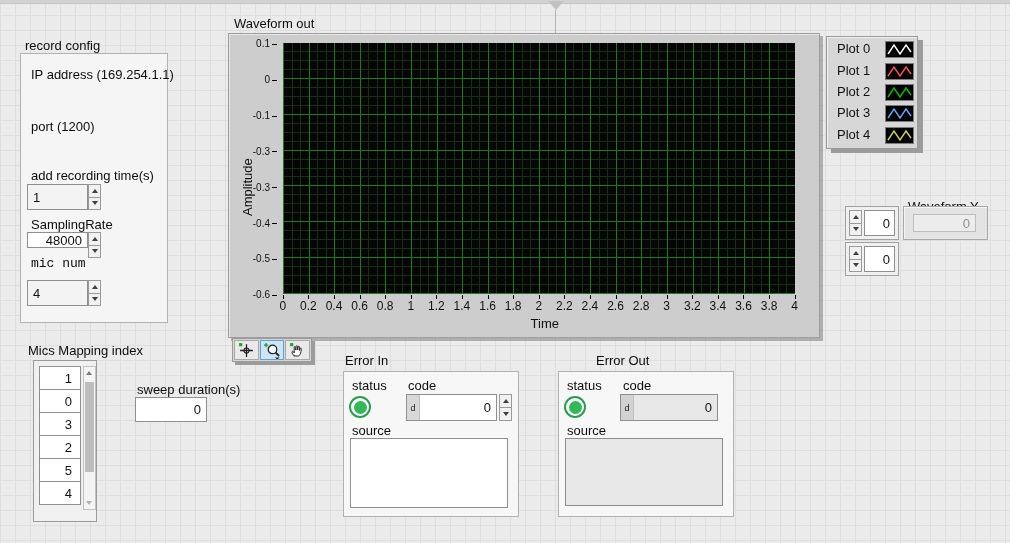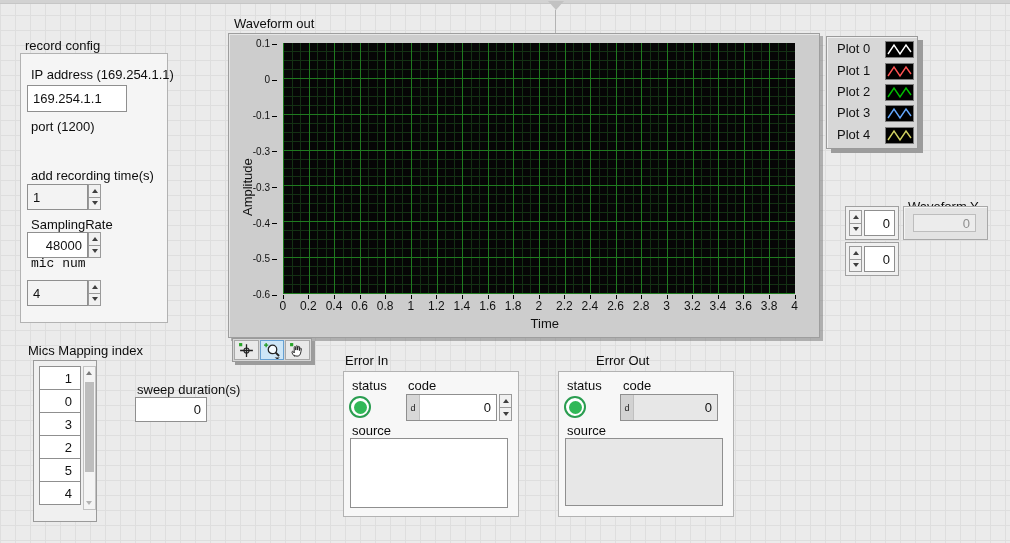--- a/index.html
+++ b/index.html
@@ -111,37 +111,36 @@
 
 <div id="panel">
   <div class="top-strip"></div>
   <div class="splitter-tri"></div>
   <div class="splitter-line"></div>
 
   <div class="lbl" style="left:25px;top:38px;">record config</div>
   <div class="grp" style="left:20px;top:53px;width:146px;height:268px;"></div>
 
   <div class="lbl" style="left:31px;top:67px;">IP address (169.254.1.1)</div>
-  <div class="fld" style="left:27px;top:85px;width:100px;height:27px;">169.254.1.1</div>
 
   <div class="lbl" style="left:31px;top:119px;">port (1200)</div>
 
   <div class="lbl" style="left:31px;top:168px;">add recording time(s)</div>
   <div class="fld dim" style="left:27px;top:184px;width:61px;height:26px;">1</div>
   <div class="spin" style="left:88px;top:184px;height:26px;">
     <div class="sbtn">
         <span class="tri-up"></span>
       </div>
     <div class="sbtn">
         <span class="tri-down"></span>
       </div>
   </div>
 
   <div class="lbl" style="left:31px;top:217px;">SamplingRate</div>
-  <div class="fld right" style="left:27px;top:232px;width:61px;height:26px;text-align:right;">48000</div>
+  <div class="fld right" style="left:27px;top:232px;width:61px;height:16px;text-align:right;">48000</div>
   <div class="spin" style="left:88px;top:232px;height:26px;">
     <div class="sbtn">
         <span class="tri-up"></span>
       </div>
     <div class="sbtn">
         <span class="tri-down"></span>
       </div>
   </div>
 
   <div class="lbl" style="left:31px;top:256px;font-family:Liberation Mono, monospace;">mic num</div>

